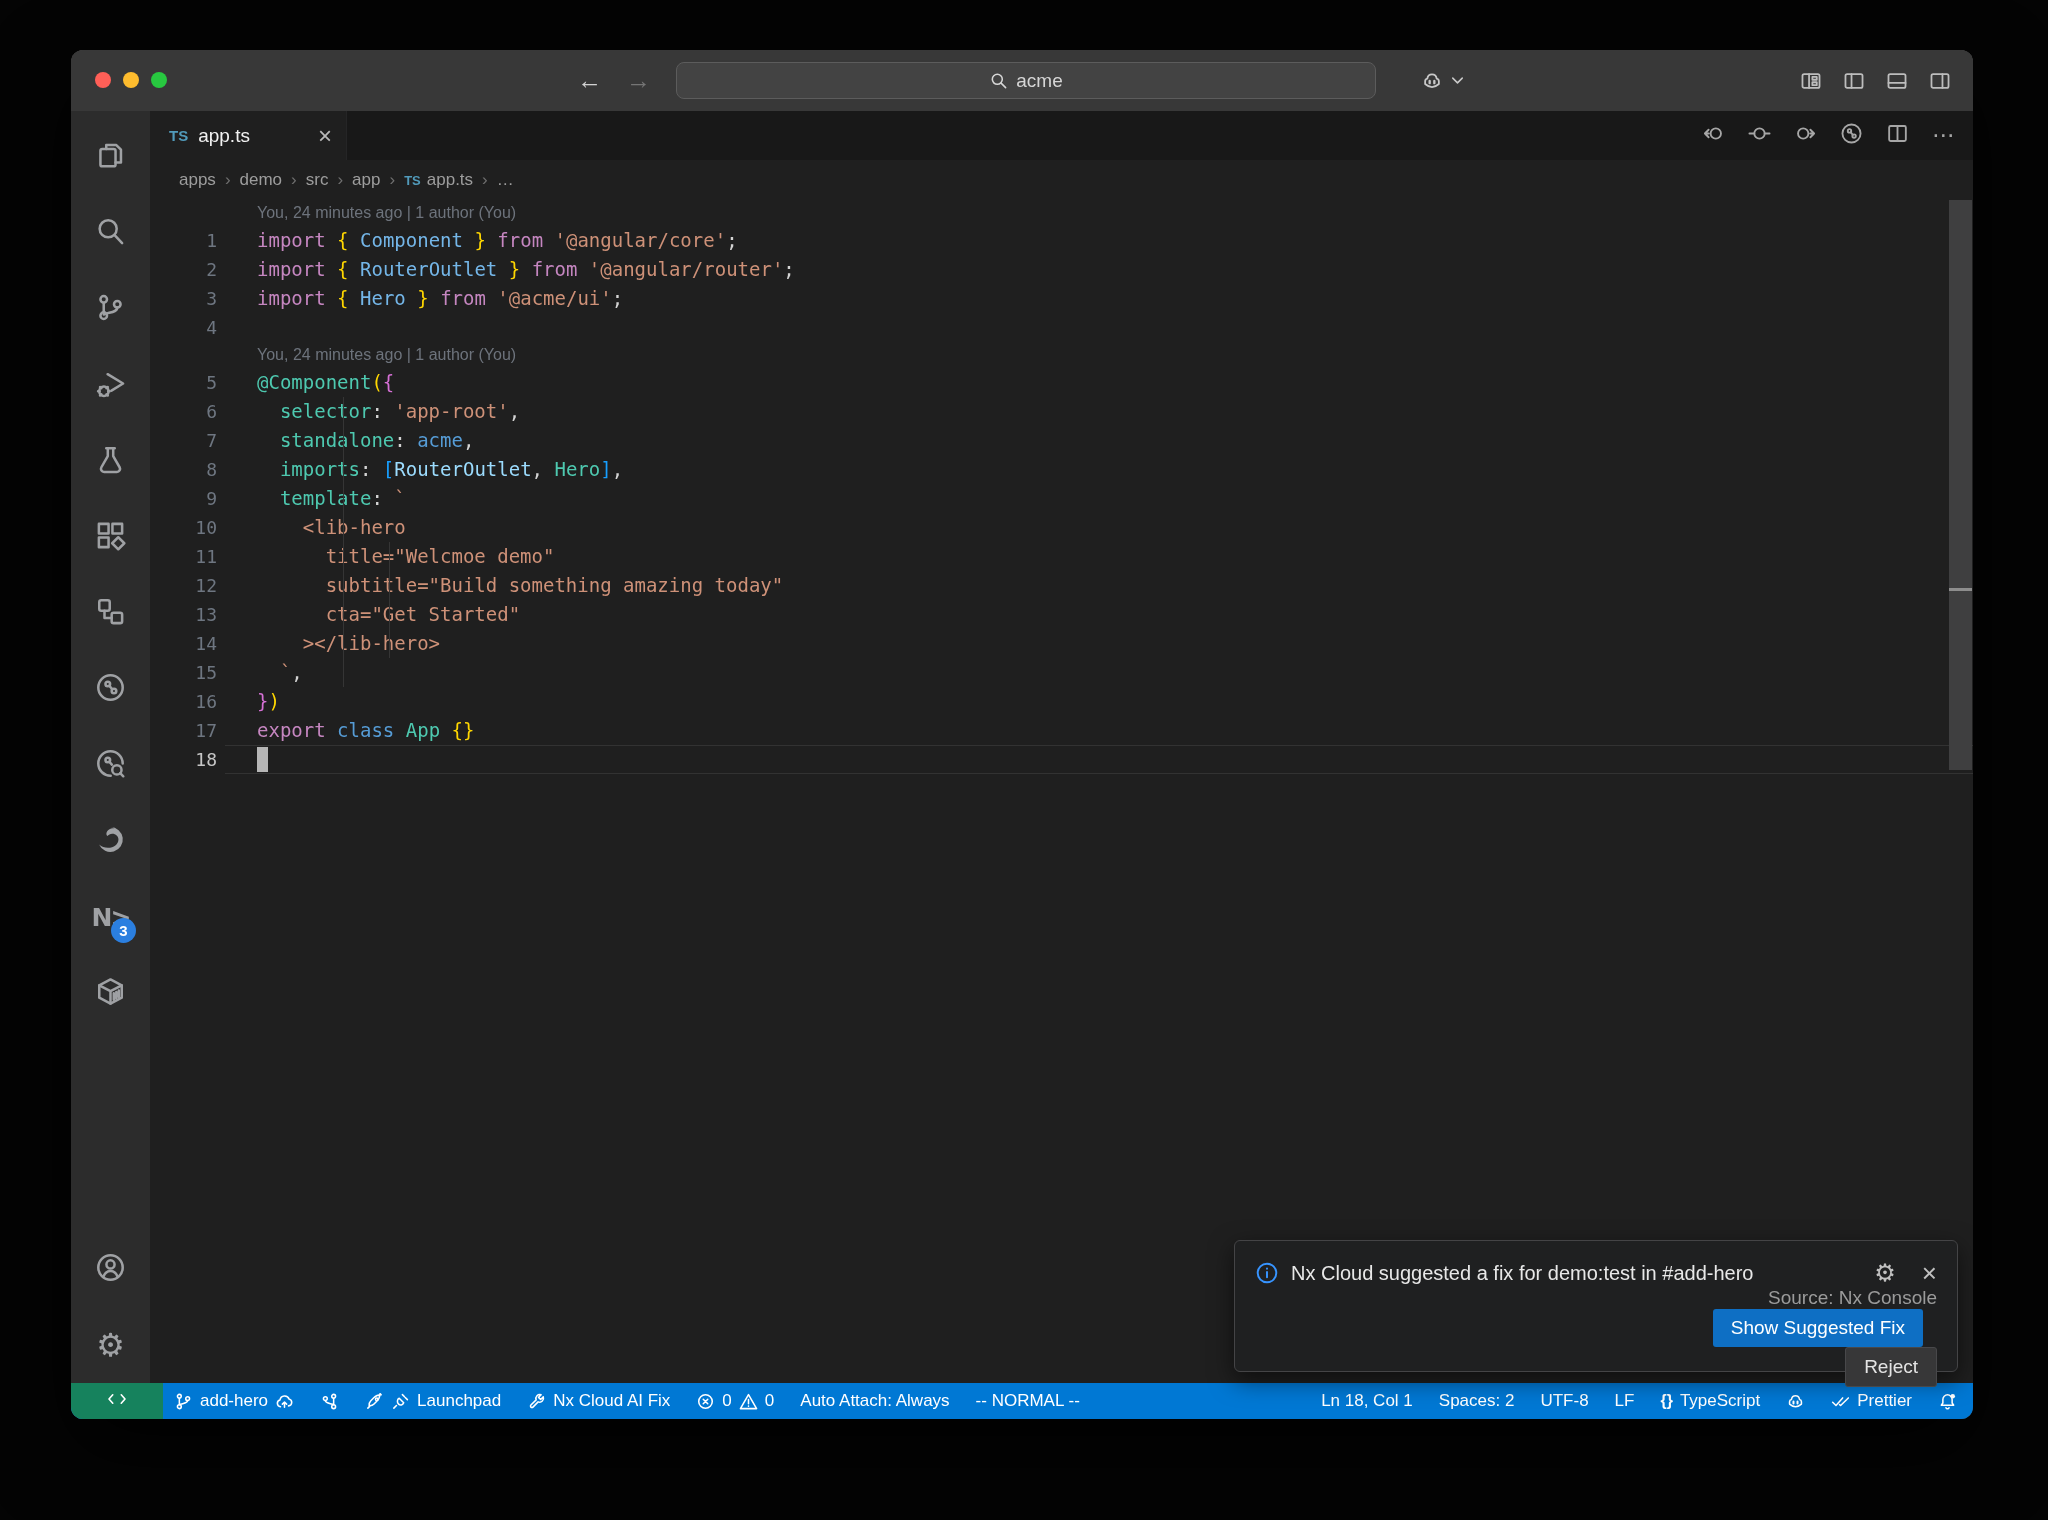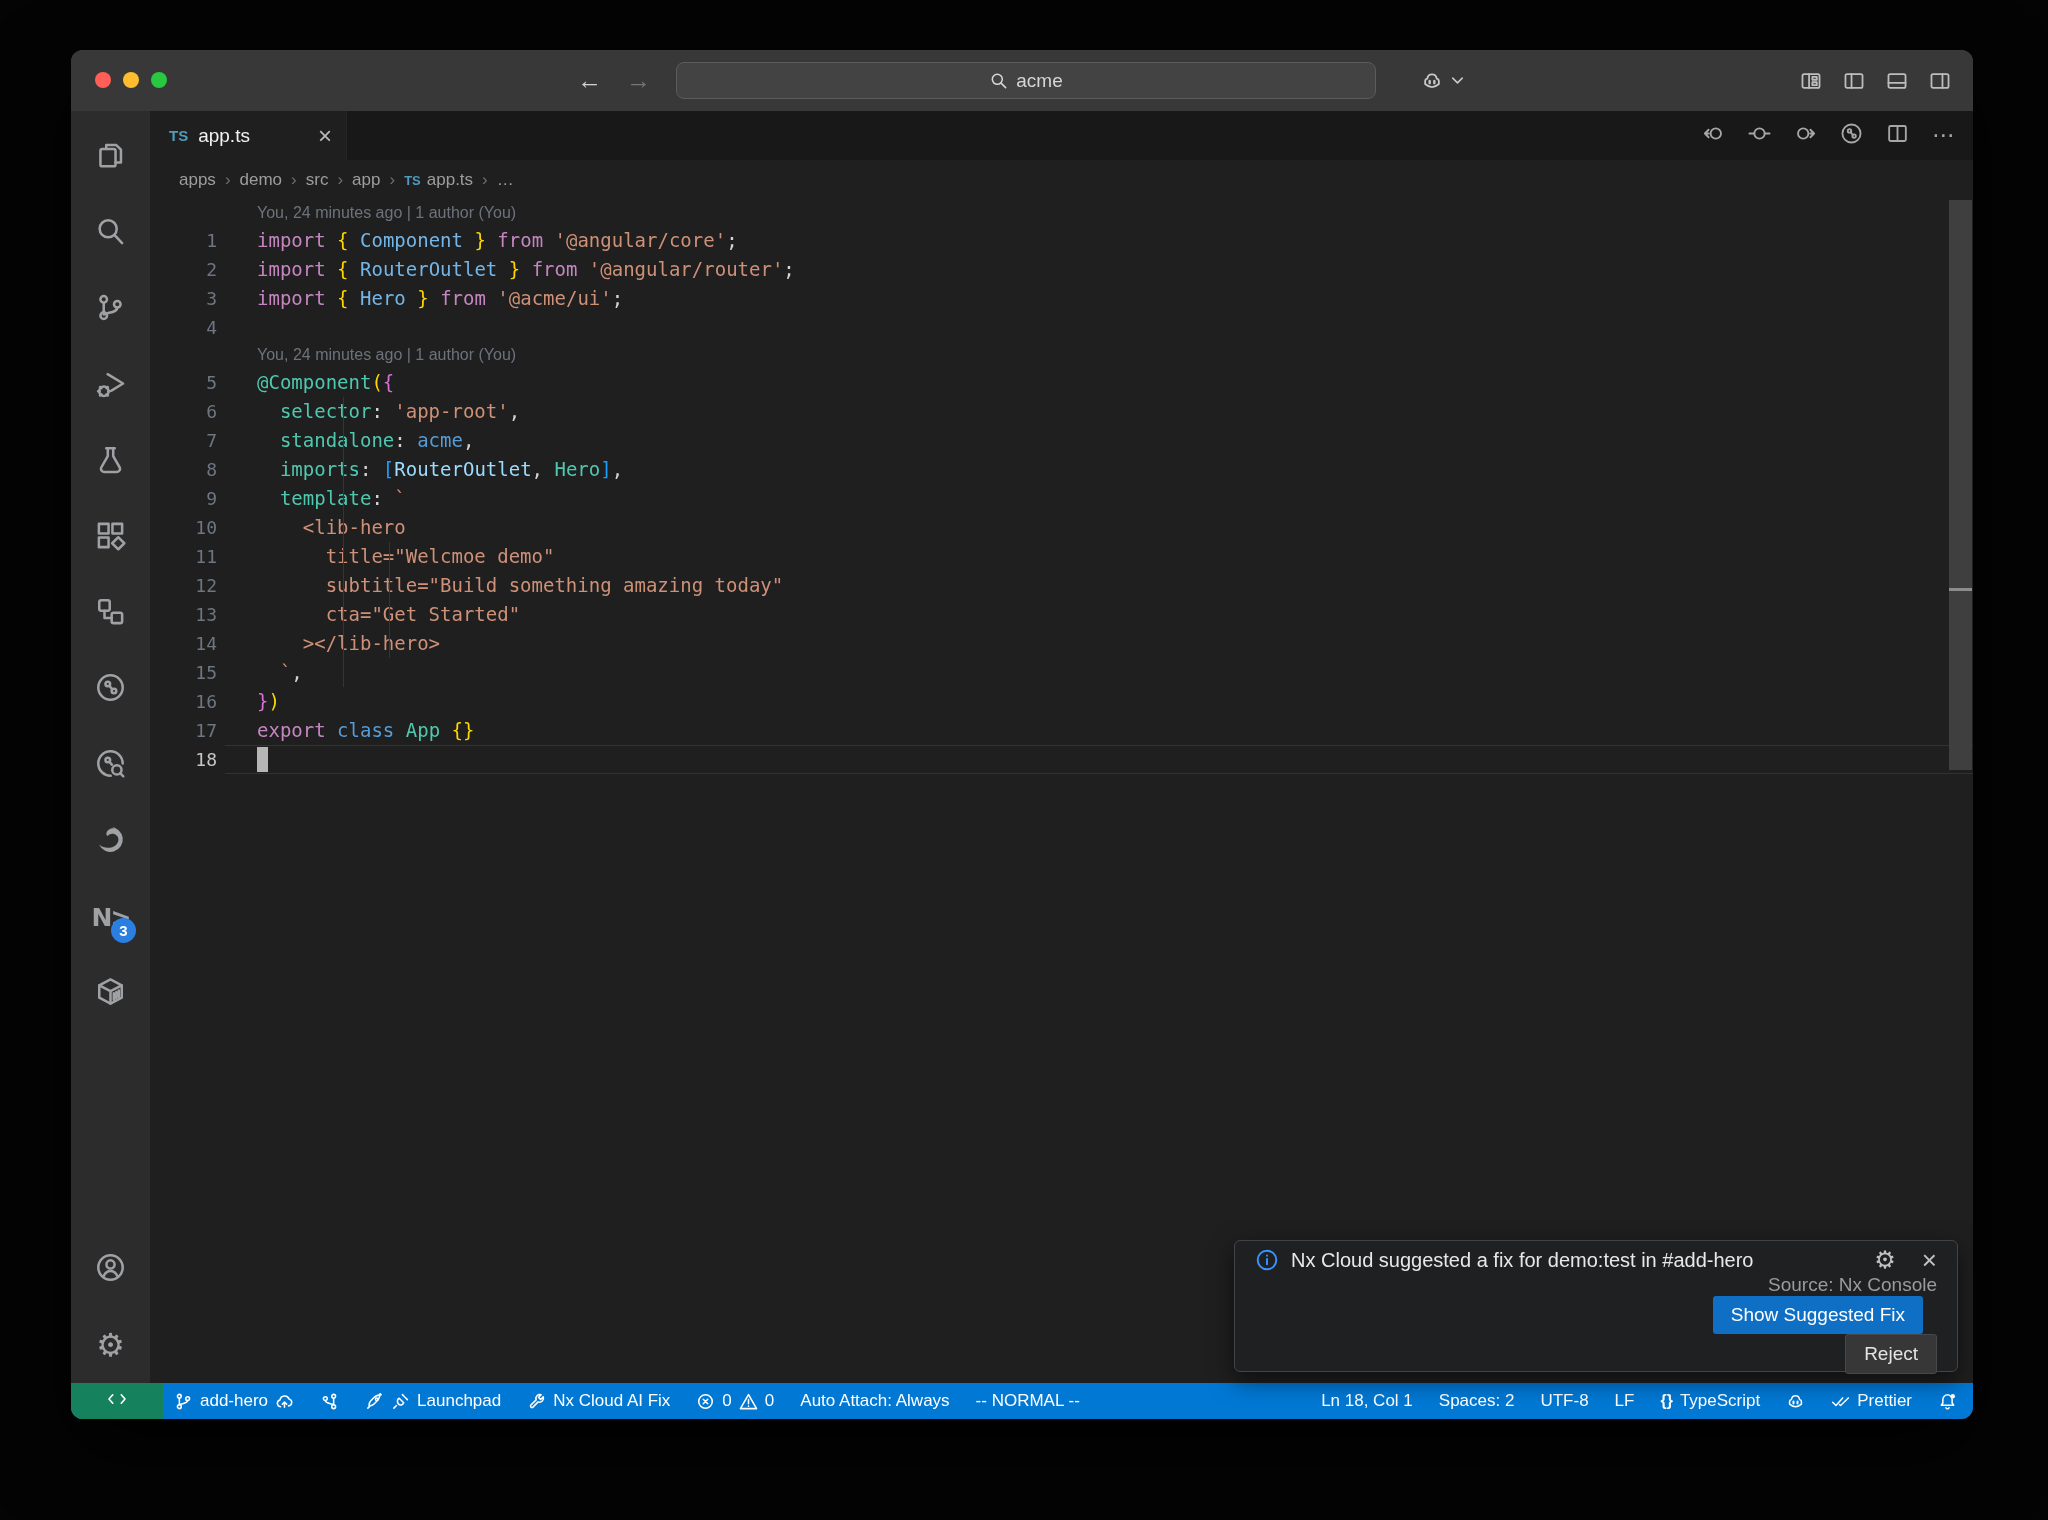--- a/index.html
+++ b/index.html
@@ -72,21 +72,21 @@
   .tk-u{color:var(--ident2);} .tk-d{color:var(--teal);} .tk-s{color:var(--str);}
   .tk-y{color:var(--b1);} .tk-m{color:var(--b2);} .tk-b{color:var(--b3);} .tk-w{color:var(--punct);}
 
   .indent-guide { position:absolute; width:1px; background:#353535; }
   .scroll-thumb { position:absolute; right:1px; top:0; width:23px; height:570px; background:#3f3f40; }
   .scroll-marker { position:absolute; right:1px; top:388px; width:23px; height:3px; background:#8d8d8d; }
 
   
   .toast { position:absolute; right:15px; bottom:47px; width:724px; height:132px;
     background:#1f2021; border:1px solid #444446; border-radius:6px;
-    box-shadow:0 8px 24px rgba(0,0,0,.55); padding:5px 20px 14px 20px;
+    box-shadow:0 8px 24px rgba(0,0,0,.55); padding:18px 20px 14px 20px;
     display:flex; flex-direction:column; justify-content:space-between; z-index:5; }
   .toast-row1 { display:flex; align-items:center; gap:12px; }
   .toast-title { color:#e8e8e8; font-size:20px; flex:1; }
   .toast-gear { color:#c0c0c0; font-size:24px; margin-right:14px; }
   .toast-close { color:#c0c0c0; font-size:26px; line-height:1; }
   .toast-row2 { display:flex; align-items:flex-end;flex-direction:column; }
   .toast-source { color:#9b9b9b; font-size:19px; flex:1; }
   .btn { border:none; border-radius:3px; font-size:19px; padding:8px 18px; font-family:inherit; }
   .btn-primary { background:var(--accent_button); color:#fff; margin-right:14px; }
   .btn-secondary { background:#373738; color:#e4e4e4; border:1px solid #48484a; }

